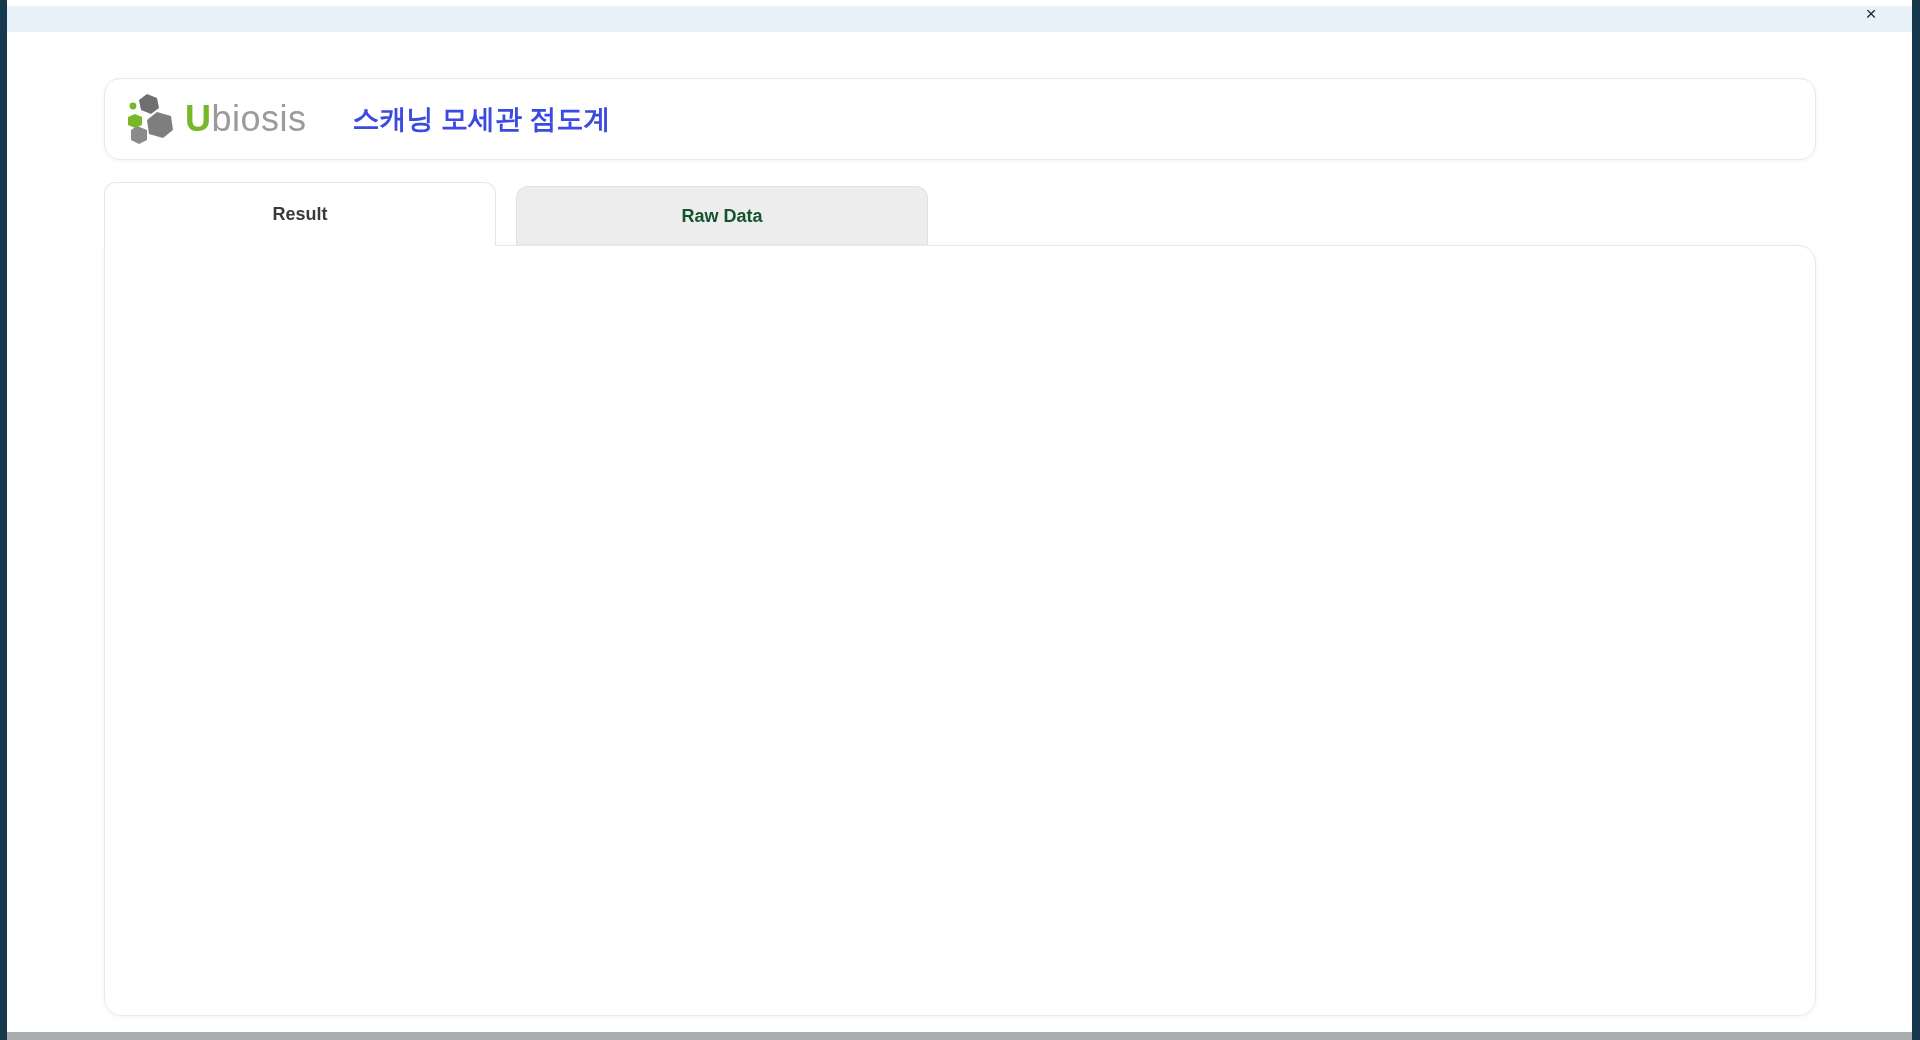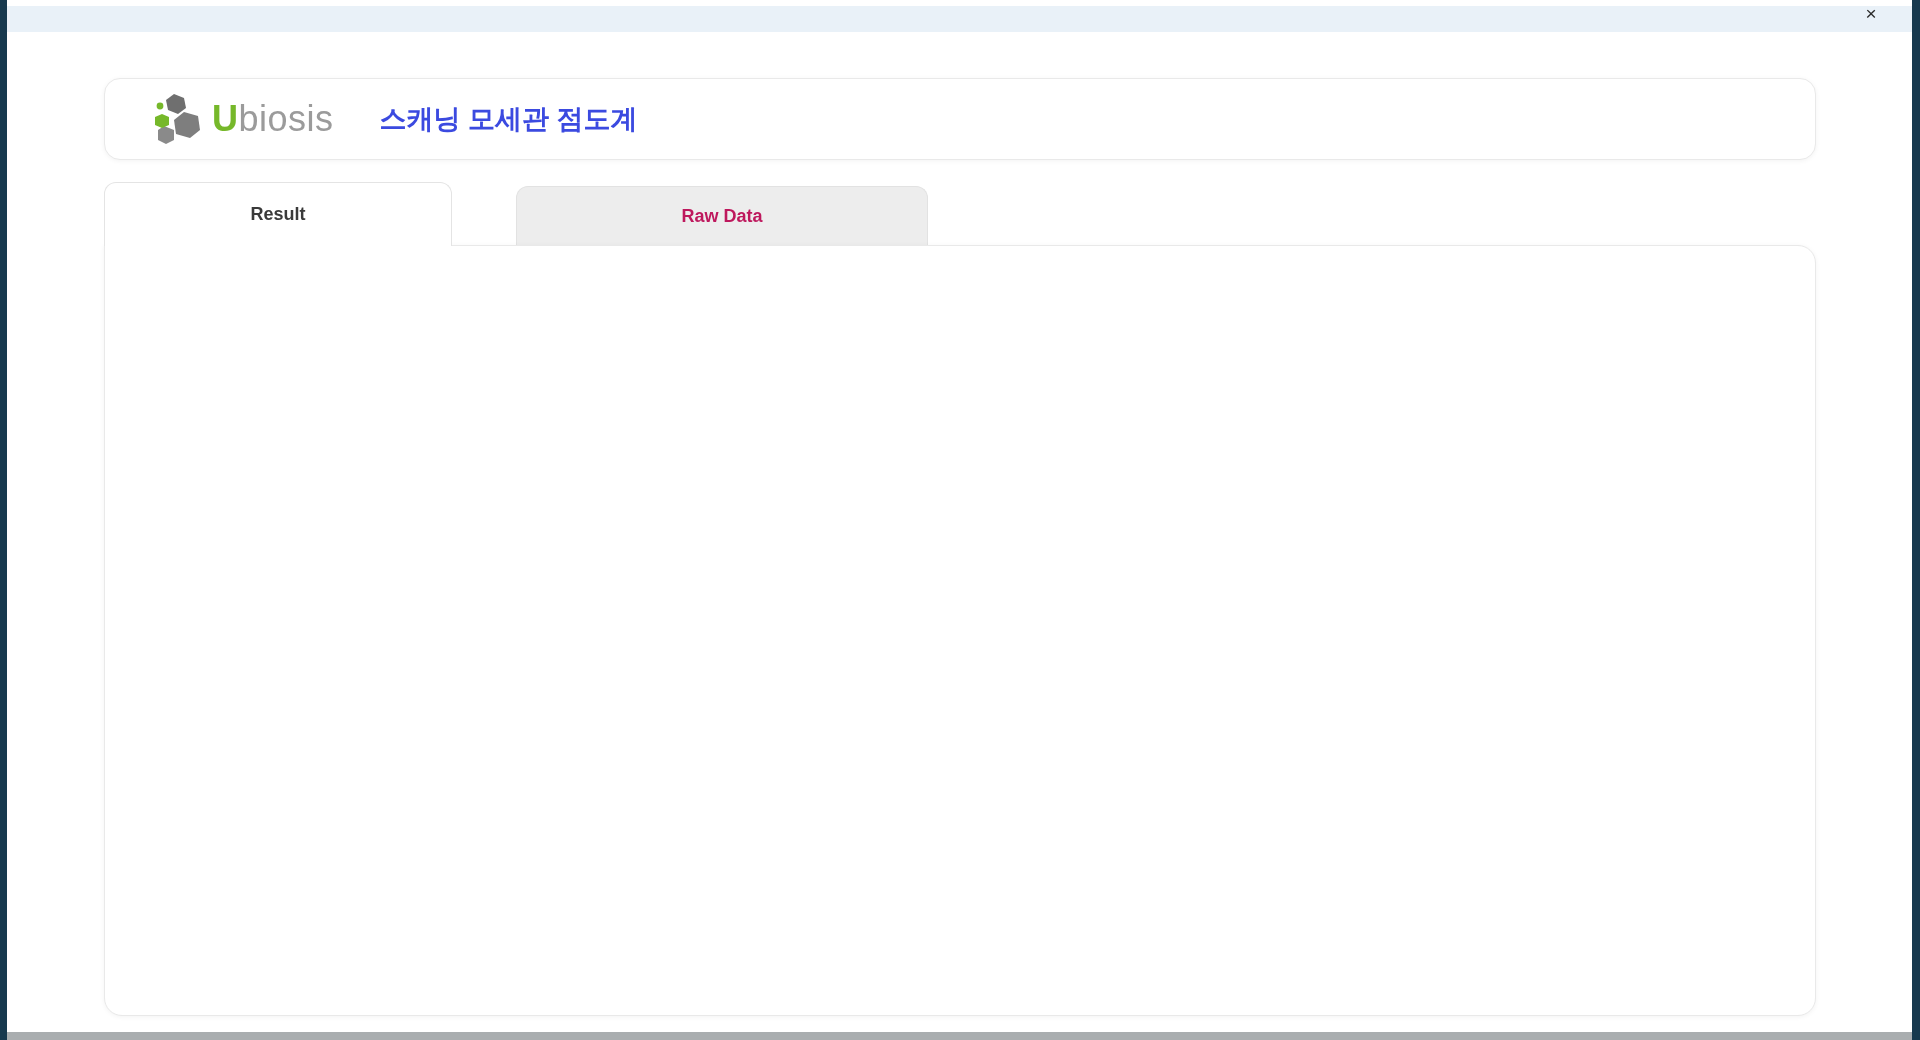--- a/index.html
+++ b/index.html
@@ -13,36 +13,36 @@
   .titlebar { position:absolute; left:7px; right:8px; top:6px; height:26px; background:#e9f1f8; }
   .close-btn { position:absolute; right:38px; top:4px; width:22px; height:20px;
     font-size:19px; line-height:20px; text-align:center; color:#2b2b2b; cursor:pointer; }
   .bottom-bar { position:absolute; left:7px; right:8px; bottom:0; height:8px; background:#a9adaf; }
 
   .card { background:#fff; border:1px solid #e9e9e9; border-radius:14px;
     box-shadow:0 1px 5px rgba(0,0,0,0.05); position:absolute; }
 
   
   .header-card { left:104px; top:78px; width:1712px; height:82px; border-radius:16px;
-    display:flex; align-items:center; padding:0 49px; }
+    display:flex; align-items:center; padding:0 22px; }
   .logo-wrap { display:flex; align-items:center; gap:6px; }
   .logo-text { font-size:36px; letter-spacing:0.5px; }
   .logo-u { color:#76b82a; font-weight:bold; }
   .logo-rest { color:#9b9b9b; font-weight:500; }
   .app-title { margin-left:46px; color:#3b4ae0; font-size:27px; font-weight:bold;text-align:right; }
 
   
   .tab { position:absolute; display:flex; align-items:center; justify-content:center;
     font-size:18px; font-weight:bold; cursor:pointer; }
-  .tab-active { left:104px; top:182px; width:348px; height:64px; background:#fff;
+  .tab-active { left:104px; top:182px; width:392px; height:64px; background:#fff;
     border:1px solid #e4e4e4; border-bottom:none; border-radius:12px 12px 0 0;
     color:#3a3a3a; z-index:3; }
   .tab-inactive { left:516px; top:186px; width:412px; height:60px; background:#ededed;
     border:1px solid #e2e2e2; border-bottom:none; border-radius:12px 12px 0 0;
-    color:#be185d; z-index:1; }
+    color:#14532d; z-index:1; }
 
   .content-card { left:104px; top:245px; width:1712px; height:771px; border-radius:0 18px 18px 18px; z-index:2; }
 
   
   .sec-head { display:flex; align-items:center; gap:12px; }
   .sec-title { font-size:20px; font-weight:bold; color:#4a4a4a; }
   .icon { flex:0 0 auto; }
 
   
   .fileinfo-card { left:128px; top:270px; width:1096px; height:164px; padding:20px 24px; }

